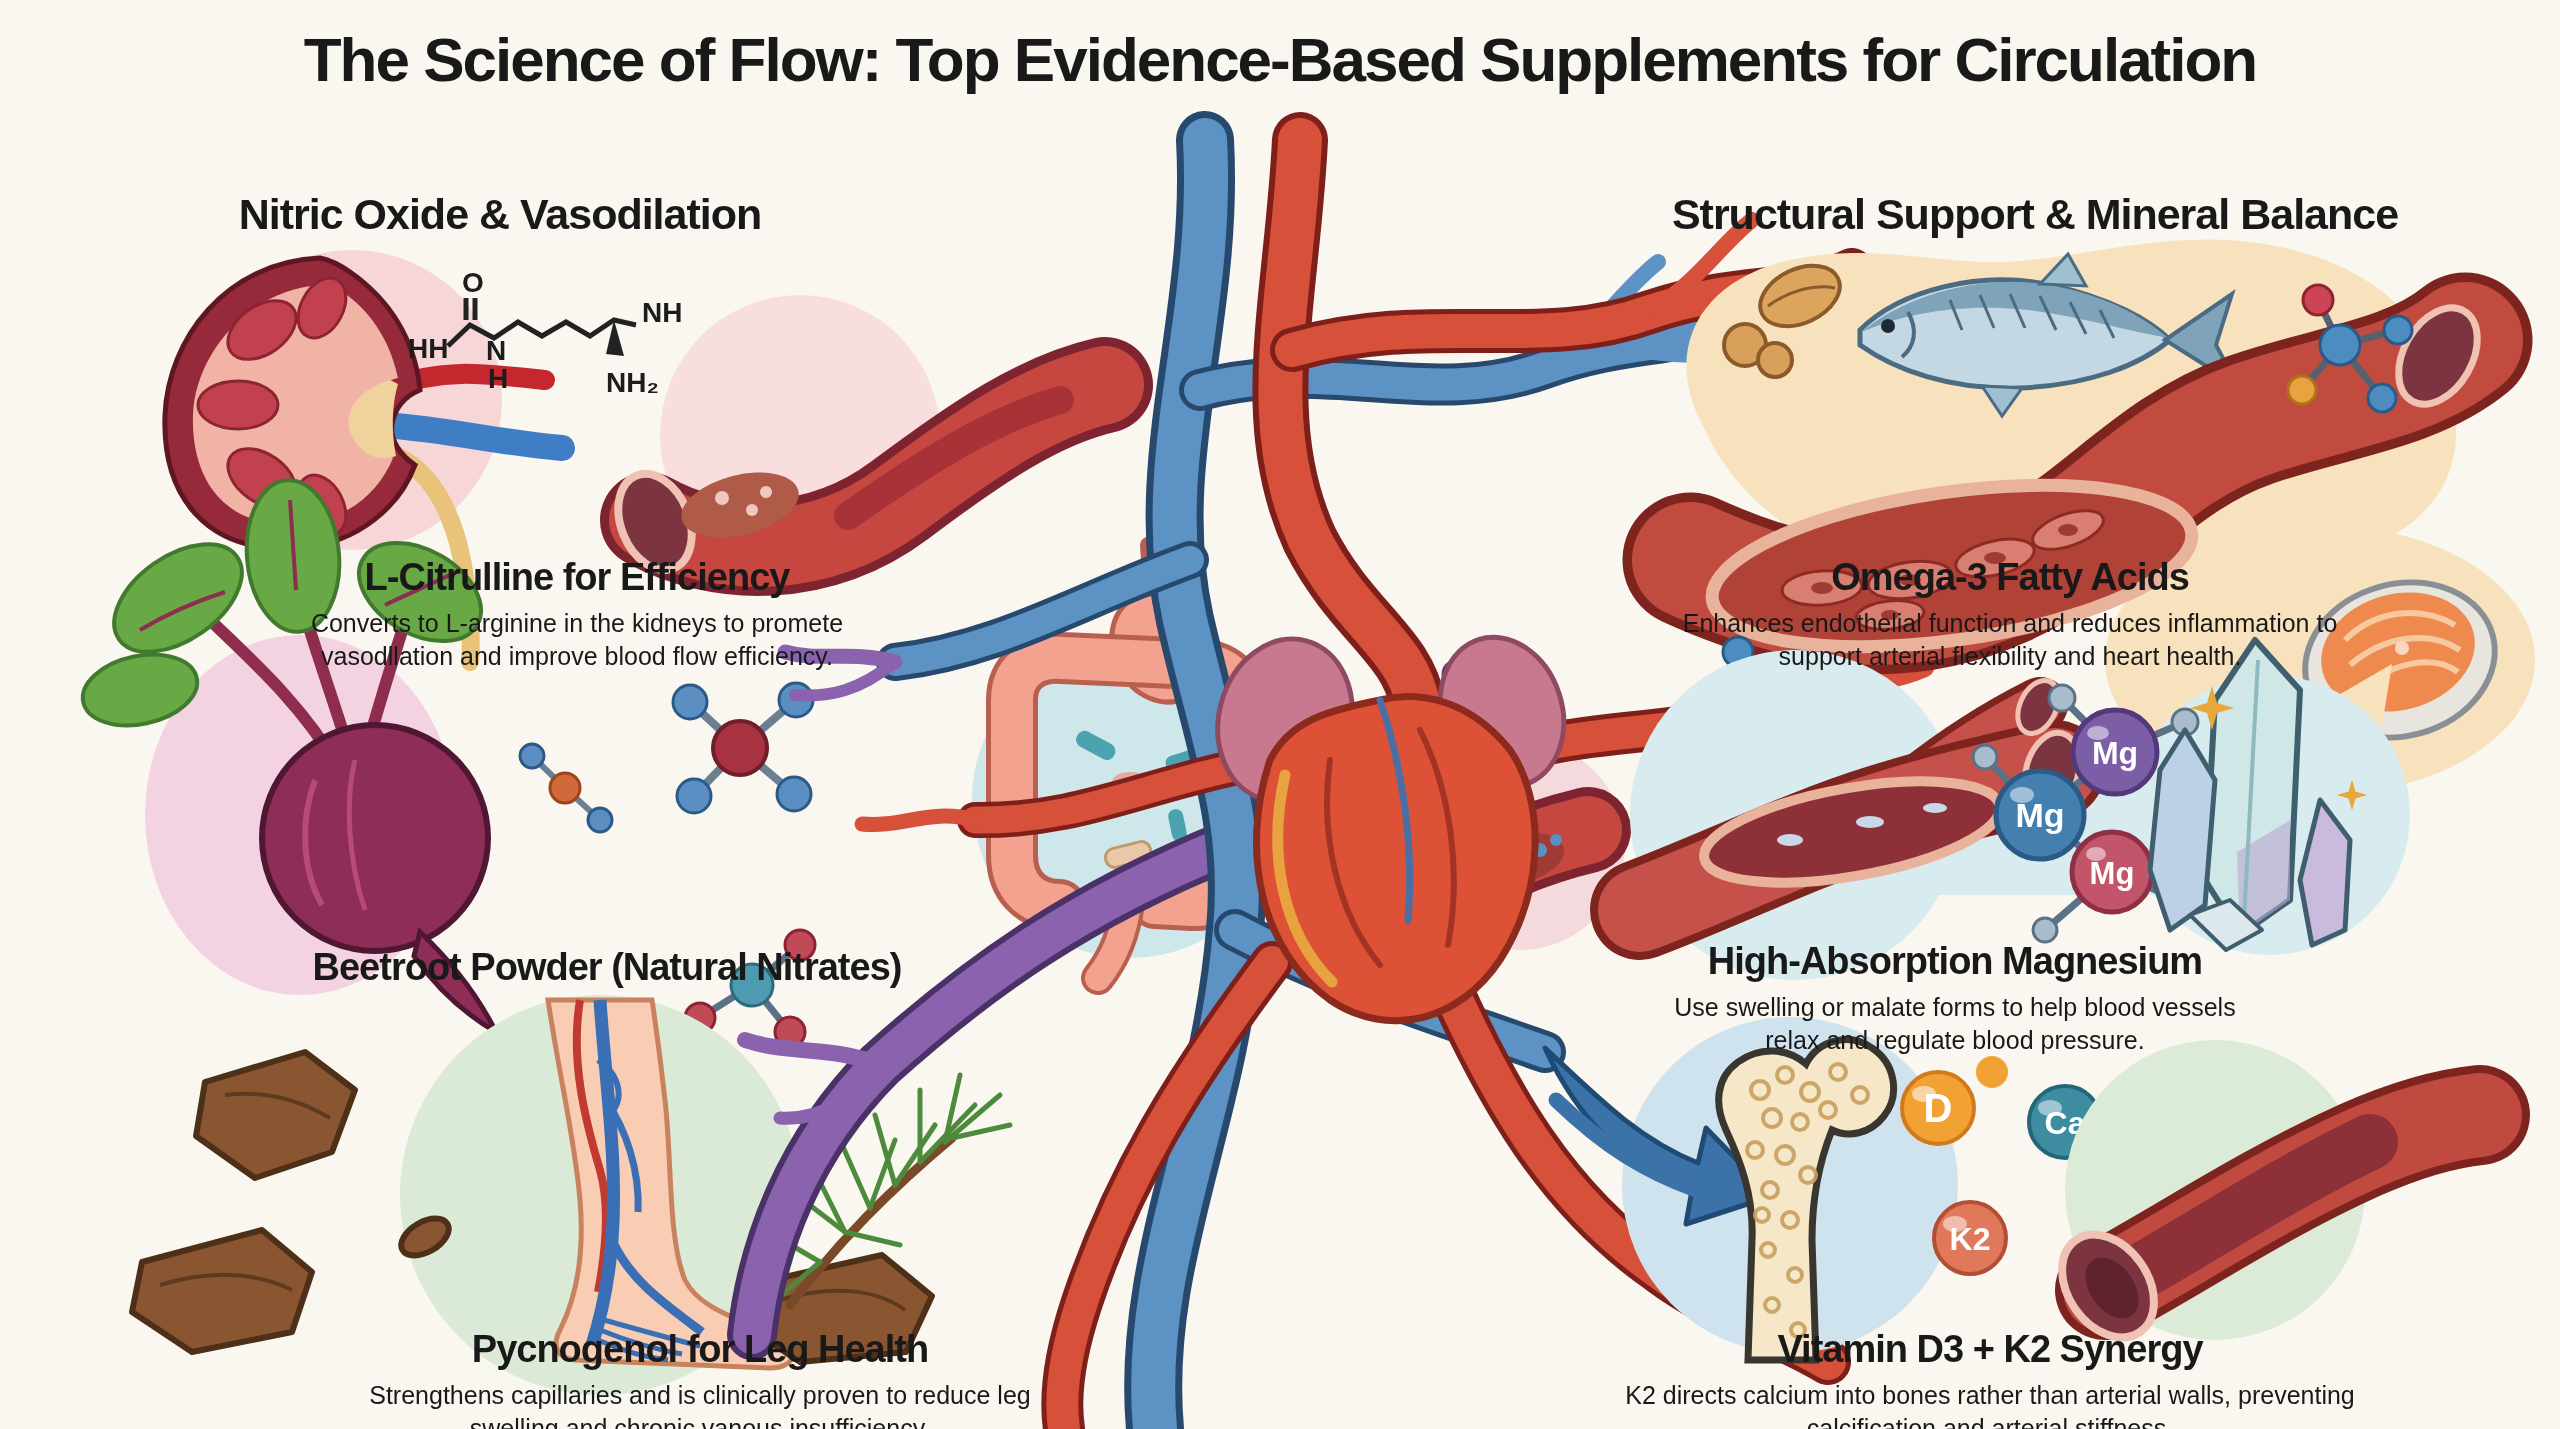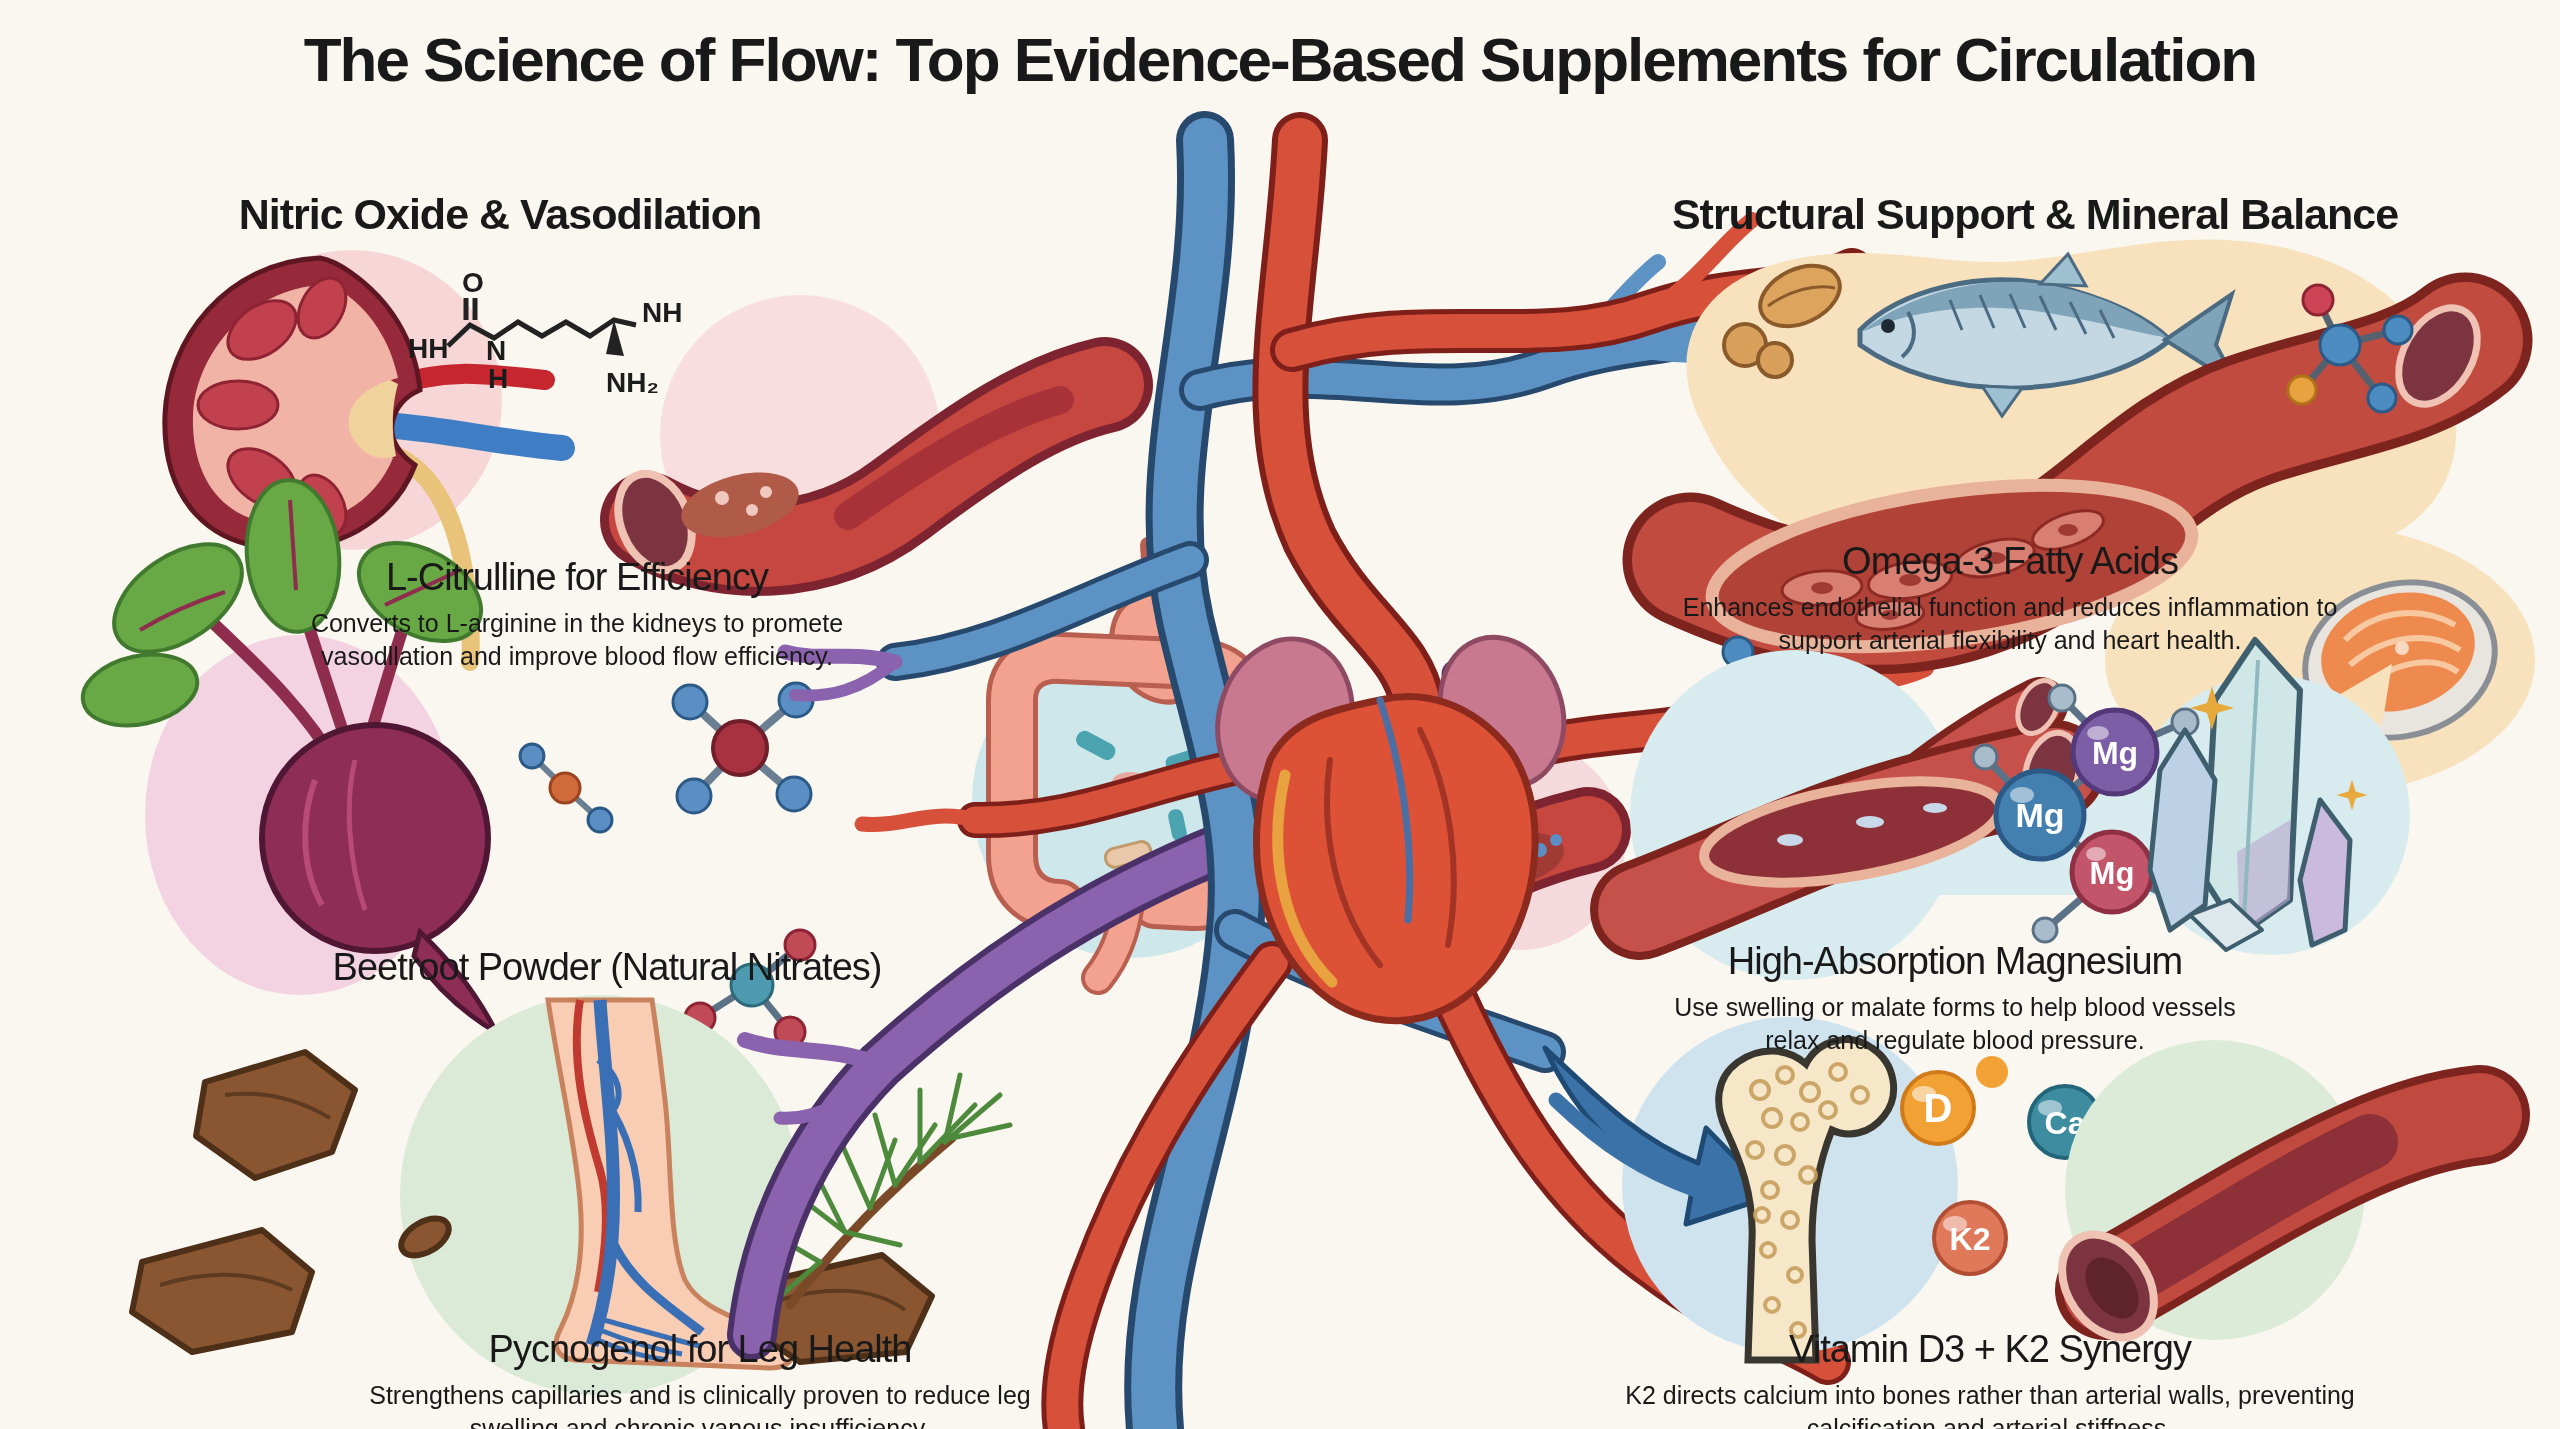--- a/index.html
+++ b/index.html
@@ -6,26 +6,26 @@
   .stage{position:relative;width:2560px;height:1429px;overflow:hidden;background:#faf7f0;
          font-family:"Liberation Sans",sans-serif;color:#191919;}
   .stage svg.art{position:absolute;left:0;top:0;}
   .title{position:absolute;top:24px;left:0;width:100%;text-align:center;
          font-size:62px;font-weight:bold;letter-spacing:-2px;}
   .col-heading{position:absolute;top:190px;font-size:43px;font-weight:bold;
          text-align:center;letter-spacing:-1px;}
   #left-heading{left:100px;width:800px;}
   #right-heading{left:1635px;width:800px;text-align:center;}
   .card{position:absolute;text-align:center;}
-  .card h3{margin:0 0 8px 0;font-size:38px;font-weight:normal;letter-spacing:-1px;}
+  .card h3{margin:0 0 8px 0;font-size:38px;font-weight:bold;letter-spacing:-1px;}
   .card p{margin:0 auto;font-size:25px;line-height:1.3;font-weight:500;}
   #card-citrulline{left:197px;top:556px;width:760px;} #card-citrulline p{max-width:640px;}
   #card-beetroot{left:227px;top:946px;width:760px;}   #card-beetroot p{max-width:690px;}
   #card-pycnogenol{left:320px;top:1328px;width:760px;}#card-pycnogenol p{max-width:680px;}
-  #card-omega3{left:1630px;top:540px;width:760px;}    #card-omega3 p{max-width:710px;}
+  #card-omega3{left:1630px;top:556px;width:760px;}    #card-omega3 p{max-width:710px;}
   #card-magnesium{left:1575px;top:940px;width:760px;} #card-magnesium p{max-width:580px;}
   #card-d3k2{left:1610px;top:1328px;width:760px;}     #card-d3k2 p{max-width:745px;}
   text.badge{fill:#ffffff;font-weight:bold;text-anchor:middle;}
   text.chem{fill:#1c1c1c;font-weight:bold;font-size:28px;}
 </style>
 </head>
 <body>
 
 <div class="stage">
 

